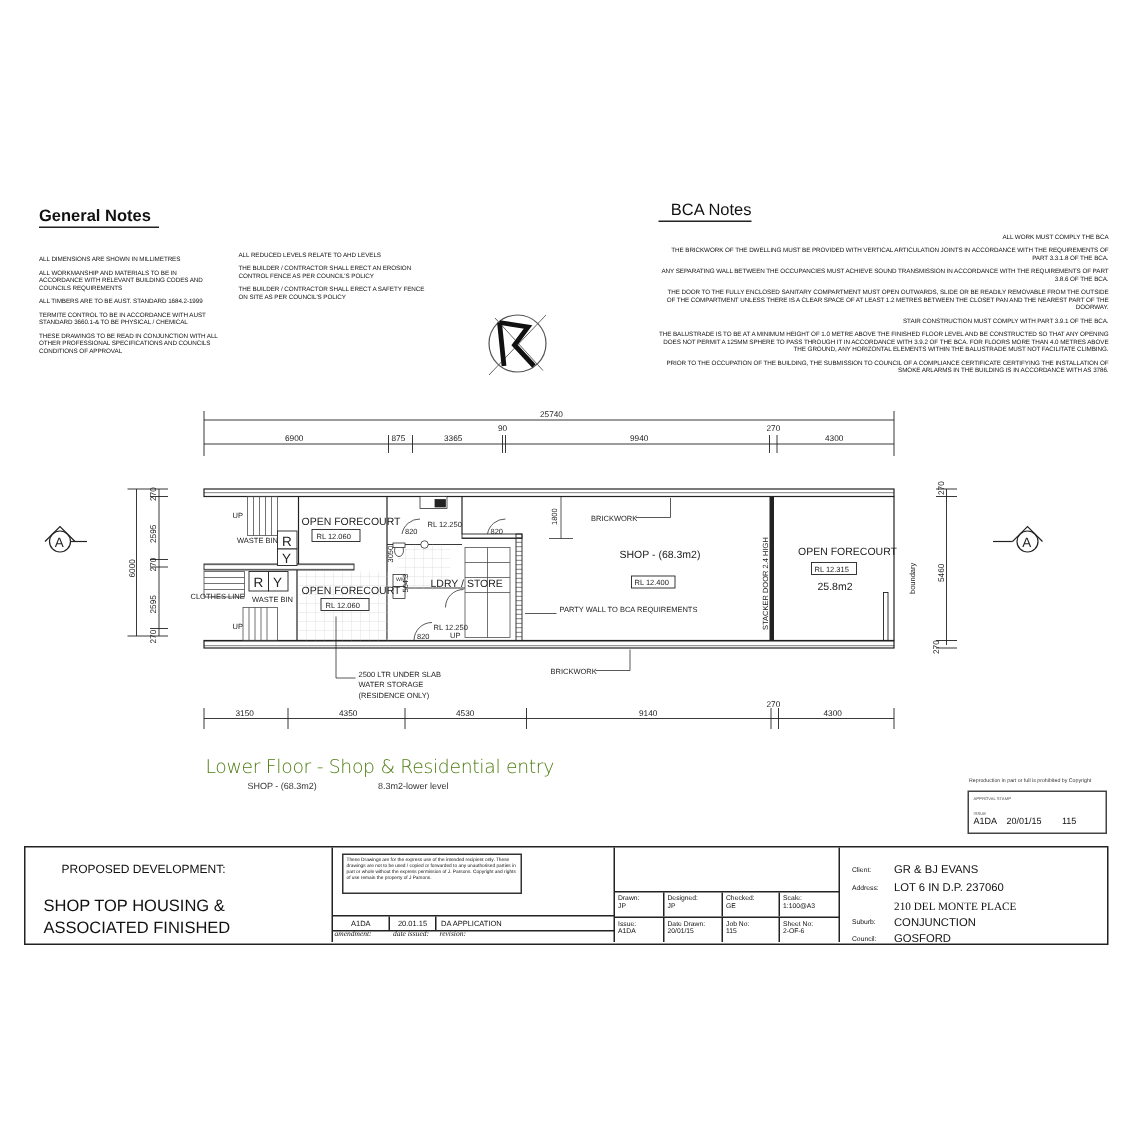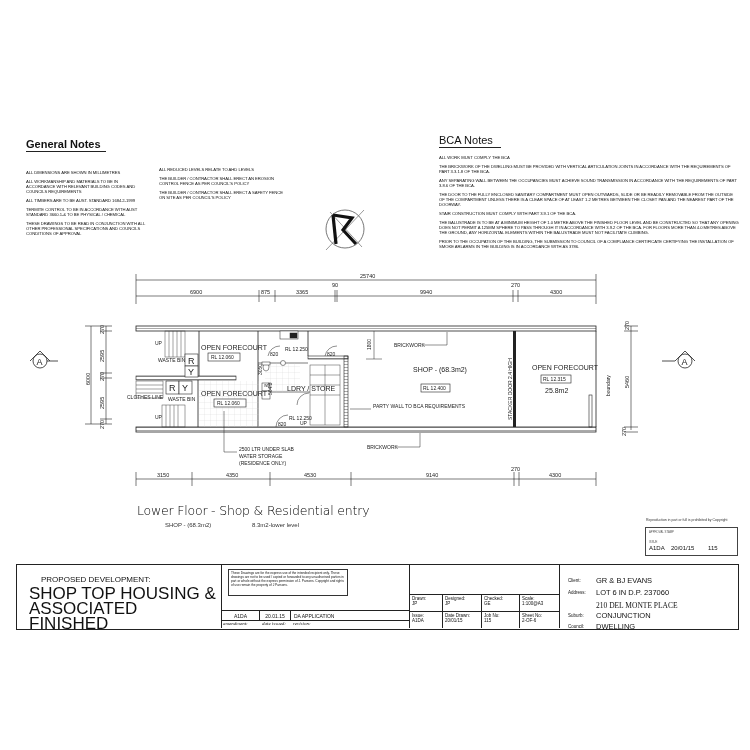--- a/index.html
+++ b/index.html
@@ -8,46 +8,46 @@
 
   .abs { position: absolute; }
   .tiny { font-size: 4.2px; line-height: 5px; text-transform: uppercase; letter-spacing: -0.05px; }
   .note-head { font-size: 11px; font-weight: normal; border-bottom: 1px solid #222; padding-bottom: 1px; }
 
   
   #gen-notes { left: 26px; top: 138px; width: 240px; }
   #gen-notes .col1 { position: absolute; left: 0; top: 32px; width: 122px; }
   #gen-notes .col2 { position: absolute; left: 133px; top: 29px; width: 125px; }
   .note-p { margin-bottom: 4px; }
-  #bca-notes { left: 439px; top: 134px; width: 300px; }
+  #bca-notes { left: 439px; top: 134px; width: 300px; text-align: right; }
   #bca-notes .body { margin-top: 7px; }
 
   
   svg text { font-family: "Liberation Sans", sans-serif; }
   .dimtxt { font-size: 5.5px; fill: #222; }
   .lbl { font-size: 5px; fill: #222; }
   .room { font-size: 7px; fill: #222; font-family: "Liberation Sans", sans-serif; }
 
   
-  #plan-title { left: 137px; top: 503px; font-family: "DejaVu Sans", sans-serif; font-size: 12.5px; font-weight: 300; letter-spacing: -0.2px; color: #000000; }
+  #plan-title { left: 137px; top: 503px; font-family: "DejaVu Sans", sans-serif; font-size: 12.5px; font-weight: 300; letter-spacing: -0.2px; color: #4d7c0f; }
   #plan-sub1 { left: 165px; top: 522px; font-size: 6px; color: #333; }
   #plan-sub2 { left: 252px; top: 522px; font-size: 6px; color: #333; }
 
   
   #copyright { left: 646px; top: 518px; font-size: 3.5px; color: #333; }
   #stamp { left: 645px; top: 527px; width: 93px; height: 29px; border: 1px solid #444; }
   #stamp .s-label { position: absolute; left: 3px; font-size: 2.8px; text-transform: uppercase; color: #555; }
   #stamp .s-val { position: absolute; top: 17px; font-size: 6px; }
 
   
   #title-block { left: 16px; top: 564px; width: 723px; height: 66px; border: 1.5px solid #222; }
   .tb-cell { position: absolute; }
   #tb-proj { left: 0; top: 0; width: 205px; height: 63px; border-right: 1.2px solid #222; }
   #tb-proj .pre { position: absolute; left: 24px; top: 10px; font-size: 8px; }
-  #tb-proj .main { position: absolute; left: 12px; top: 21px; font-size: 17px; line-height: 15px; }
+  #tb-proj .main { position: absolute; left: 12px; top: 32px; font-size: 11px; line-height: 15px; }
   #tb-mid { left: 205px; top: 0; width: 188px; height: 63px; border-right: 1.2px solid #222; }
   #tb-disclaimer { position: absolute; left: 6px; top: 4px; width: 120px; height: 27px; border: 0.8px solid #333; font-size: 3.2px; line-height: 3.9px; padding: 2px; }
   #tb-rev-row { position: absolute; left: 0; top: 45px; width: 188px; height: 10px; border-top: 0.8px solid #222; }
   #tb-rev-row2 { position: absolute; left: 0; top: 55px; width: 188px; height: 8px; border-top: 0.8px solid #222; }
   .rev-cell { position: absolute; top: 0; height: 100%; border-right: 0.8px solid #222; font-size: 5px; padding-top: 2px; text-align: center; }
   .rev-lbl { position: absolute; top: 0; font-family: "Liberation Serif", serif; font-style: italic; font-size: 5px; }
   #tb-draw { left: 393px; top: 0; width: 150px; height: 63px; border-right: 1.2px solid #222; }
   .dgrid { position: absolute; left: 0; width: 150px; height: 17px; border-top: 0.8px solid #222; }
   .dcell { position: absolute; top: 0; height: 100%; border-right: 0.8px solid #222; padding: 1px 2px; }
   .dcell .h { font-size: 4.5px; display: block; }
@@ -379,15 +379,15 @@
           <span class="v">2-OF-6</span>
         </div>
     </div>
   </div>
 
   <div id="tb-client" class="tb-cell">
     <div class="cl-row" style="top:6px;"><span class="k">Client:</span><span class="v">GR &amp; BJ EVANS</span></div>
     <div class="cl-row" style="top:18px;"><span class="k">Address:</span><span class="v">LOT 6  IN D.P. 237060</span></div>
     <div class="cl-row" style="top:30px;font-family:Liberation Serif, serif;"><span class="k"></span><span class="v">210 DEL MONTE PLACE</span></div>
     <div class="cl-row" style="top:41px;"><span class="k">Suburb:</span><span class="v">CONJUNCTION</span></div>
-    <div class="cl-row" style="top:52px;"><span class="k">Council:</span><span class="v">DWELLING</span></div>
+    <div class="cl-row" style="top:52px;"><span class="k">Council:</span><span class="v">GOSFORD</span></div>
   </div>
 </div>
 
 </body></html>

